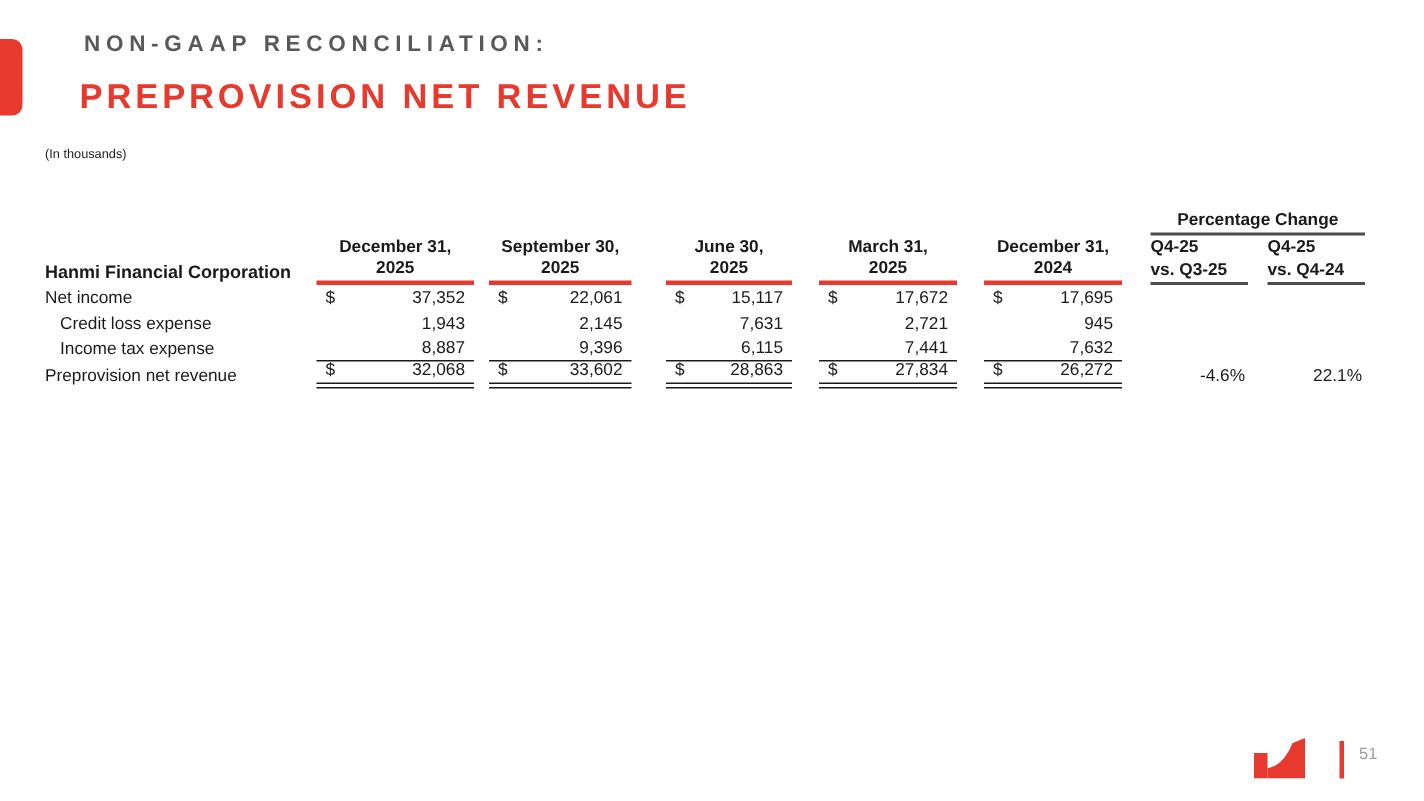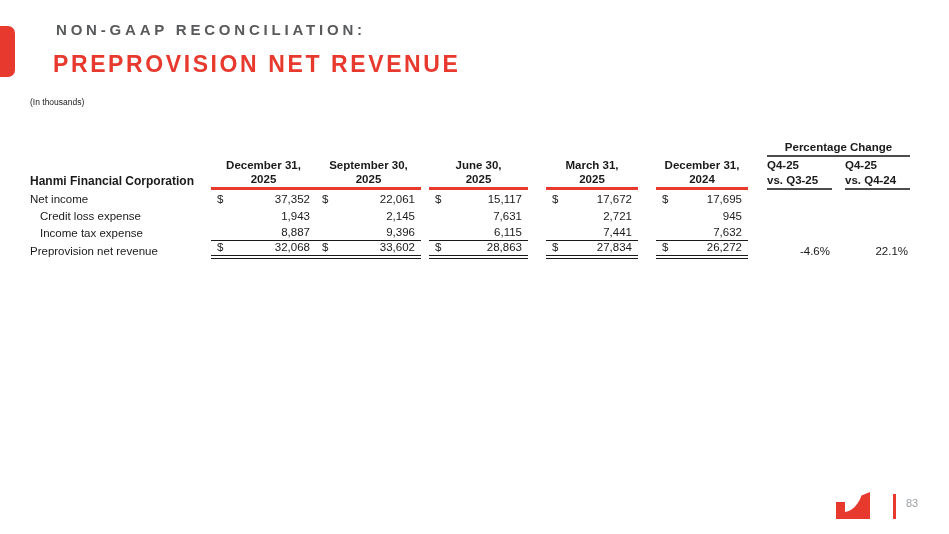--- a/index.html
+++ b/index.html
@@ -32,21 +32,21 @@
     position:absolute;left:30px;top:109px;border-collapse:collapse;table-layout:fixed;
     font-size:11.5px;color:var(--text-dark);
   }
   table.fin td{padding:0;vertical-align:bottom;}
   tr.hr0 td{height:18px;}
   tr.hr1 td{height:16px;}
   tr.hr2 td{height:17px;}
   tr.dr  td{height:17px;}
 
   .in{padding-bottom:2px;white-space:nowrap;}
-  .g0{margin-left:0;} .g10{} .g15{margin-left:8px;}
+  .g0{margin-left:0;} .g10{margin-left:10px;} .g15{margin-left:23px;}
   .g18{margin-left:18px;} .g19{margin-left:19px;} .g13{margin-left:13px;}
 
   .pctgrp{text-align:center;font-weight:bold;border-bottom:2px solid var(--rule-dark);margin-top:32px;}
   .dhead{text-align:center;font-weight:bold;}
   .redline{border-bottom:3px solid var(--accent-red);}
   .phead{text-align:left;font-weight:bold;}
   .darkline{border-bottom:2px solid var(--rule-dark);}
   .entity{font-weight:bold;font-size:12px;}
   .lbl{padding-right:4px;}
   .ind1{padding-left:6px;}
@@ -309,15 +309,15 @@
           </td>
     </tr>
   </tbody>
     </table>
 
   <svg class="logo" viewBox="0 0 42 27" xmlns="http://www.w3.org/2000/svg">
     <rect x="0" y="10" width="9" height="17" fill="#E8392E"></rect>
     <path d="M9,27 L9,20 C16,19.5 22.5,12 25.5,3.5 L34,0 L34,27 Z" fill="#E8392E"></path>
   </svg>
   <div class="footer-divider"></div>
-  <div class="page-num">83</div>
+  <div class="page-num">51</div>
 
 </div>
 
 </body></html>

